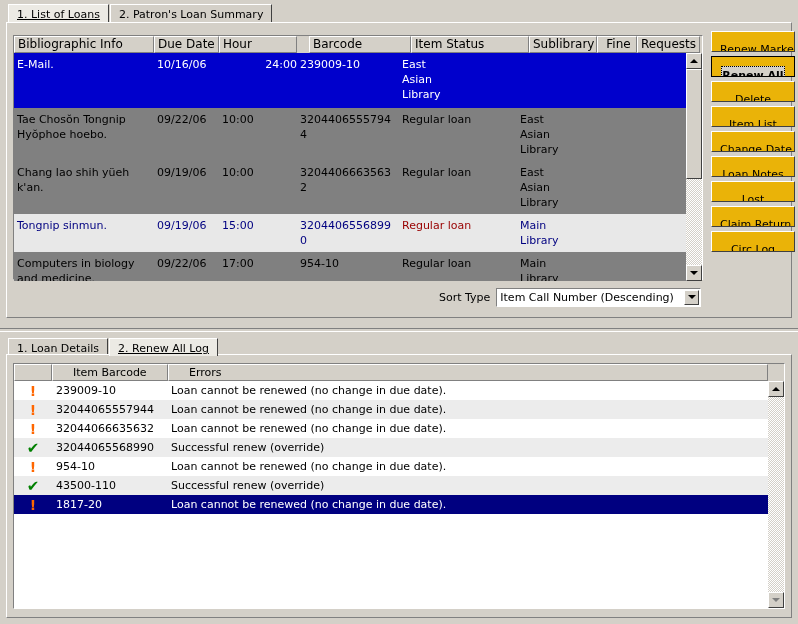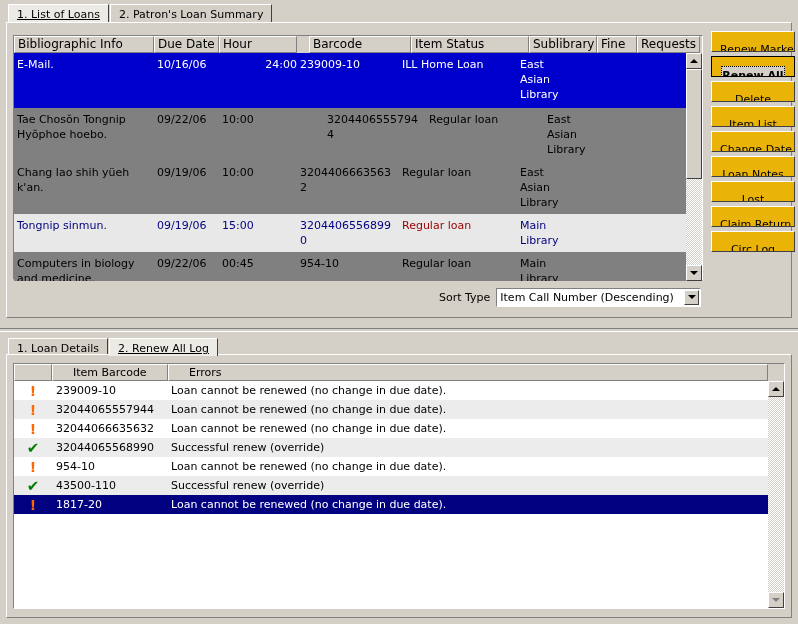--- a/index.html
+++ b/index.html
@@ -345,42 +345,41 @@
   <div id="top-frame">
 
     <div id="loans-area">
       <div id="loans-header">
           <div class="hcell" style="width: 140px; flex: 0 0 140px;">Bibliographic Info</div>
           <div class="hcell" style="width: 65px; flex: 0 0 65px;">Due Date</div>
           <div class="hcell" style="width: 78px; flex: 0 0 78px;">Hour</div>
           <div class="hcell" style="width: 102px; flex: 0 0 102px; margin-left: 12px;">Barcode</div>
           <div class="hcell" style="width: 118px; flex: 0 0 118px;">Item Status</div>
           <div class="hcell" style="width: 68px; flex: 0 0 68px;">Sublibrary</div>
-          <div class="hcell" style="width: 40px; flex: 0 0 40px;">Fine</div>
+          <div class="hcell" style="width: 40px; flex: 0 0 40px; text-align: center;">Fine</div>
           <div class="hcell" style="width: 63px; flex: 0 0 63px;">Requests</div>
         </div>
       <div id="loans-body">
           <div class="loanrow" style="background: rgb(0, 0, 204); color: rgb(255, 255, 255); min-height: 55px; padding-top: 4px; padding-bottom: 4px;">
             <div class="cell" style="width: 140px; flex: 0 0 140px;">E-Mail.</div>
             <div class="cell" style="width: 65px; flex: 0 0 65px;">10/16/06</div>
             <div class="cell" style="width: 78px; flex: 0 0 78px; text-align: right;">24:00</div>
             <div class="cell" style="width: 102px; flex: 0 0 102px;">239009-10</div>
-            <div class="cell" style="width: 118px; flex: 0 0 118px;">ILL Home Loan</div>
             <div class="cell" style="width: 68px; flex: 0 0 68px;">East
 Asian
 Library</div>
             <div class="cell" style="width: 40px; flex: 0 0 40px;"></div>
             <div class="cell" style="width: 63px; flex: 0 0 63px;"></div>
           </div>
           <div class="loanrow" style="background: rgb(128, 128, 128); color: rgb(0, 0, 0); min-height: 0px; padding-top: 4px; padding-bottom: 4px;">
             <div class="cell" style="width: 140px; flex: 0 0 140px;">Tae Chosŏn Tongnip
 Hyŏphoe hoebo.</div>
             <div class="cell" style="width: 65px; flex: 0 0 65px;">09/22/06</div>
             <div class="cell" style="width: 78px; flex: 0 0 78px;">10:00</div>
-            <div class="cell" style="width: 102px; flex: 0 0 102px; margin-left: 27px;">3204406555794
+            <div class="cell" style="width: 102px; flex: 0 0 102px;">3204406555794
 4</div>
             <div class="cell" style="width: 118px; flex: 0 0 118px;">Regular loan</div>
             <div class="cell" style="width: 68px; flex: 0 0 68px;">East
 Asian
 Library</div>
             <div class="cell" style="width: 40px; flex: 0 0 40px;"></div>
             <div class="cell" style="width: 63px; flex: 0 0 63px;"></div>
           </div>
           <div class="loanrow" style="background: rgb(128, 128, 128); color: rgb(0, 0, 0); min-height: 0px; padding-top: 4px; padding-bottom: 4px;">
             <div class="cell" style="width: 140px; flex: 0 0 140px;">Chang lao shih yüeh
@@ -405,21 +404,21 @@
             <div class="cell" style="width: 118px; flex: 0 0 118px; color: rgb(153, 0, 0);">Regular loan</div>
             <div class="cell" style="width: 68px; flex: 0 0 68px;">Main
 Library</div>
             <div class="cell" style="width: 40px; flex: 0 0 40px;"></div>
             <div class="cell" style="width: 63px; flex: 0 0 63px;"></div>
           </div>
           <div class="loanrow" style="background: rgb(128, 128, 128); color: rgb(0, 0, 0); min-height: 0px; padding-top: 4px; padding-bottom: 4px;">
             <div class="cell" style="width: 140px; flex: 0 0 140px;">Computers in biology
 and medicine.</div>
             <div class="cell" style="width: 65px; flex: 0 0 65px;">09/22/06</div>
-            <div class="cell" style="width: 78px; flex: 0 0 78px;">00:45</div>
+            <div class="cell" style="width: 78px; flex: 0 0 78px;">17:00</div>
             <div class="cell" style="width: 102px; flex: 0 0 102px;">954-10</div>
             <div class="cell" style="width: 118px; flex: 0 0 118px;">Regular loan</div>
             <div class="cell" style="width: 68px; flex: 0 0 68px;">Main
 Library</div>
             <div class="cell" style="width: 40px; flex: 0 0 40px;"></div>
             <div class="cell" style="width: 63px; flex: 0 0 63px;"></div>
           </div>
         </div>
 
       <div id="loans-scroll">

